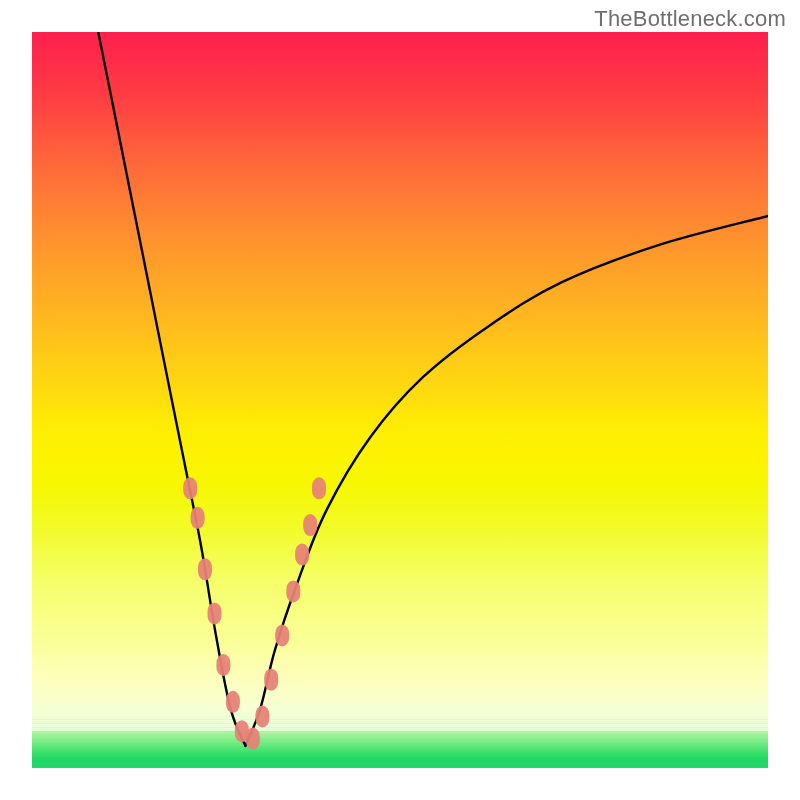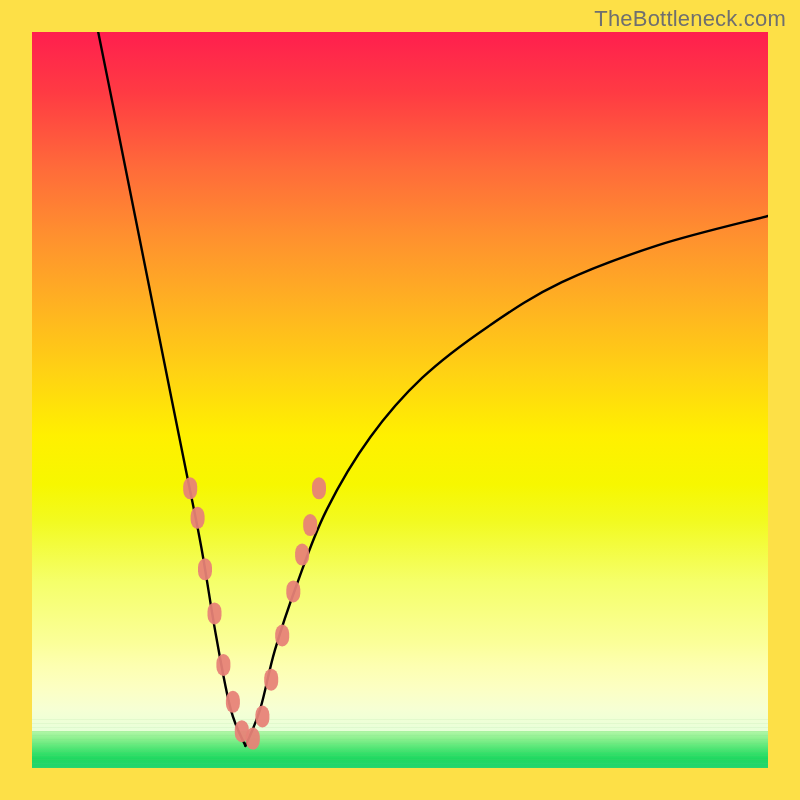--- a/index.html
+++ b/index.html
@@ -10,21 +10,21 @@
     overflow: hidden;
     background: #000;
     font-family: Arial, Helvetica, sans-serif;
   }
   .frame {
     position: absolute;
     top: 0;
     left: 0;
     width: 800px;
     height: 800px;
-    background: #fde047;
+    background: #ffffff;
   }
   .plot-area {
     position: absolute;
     top: 32px;
     left: 32px;
     width: 736px;
     height: 736px;
     overflow: hidden;
   }
   .gradient {

